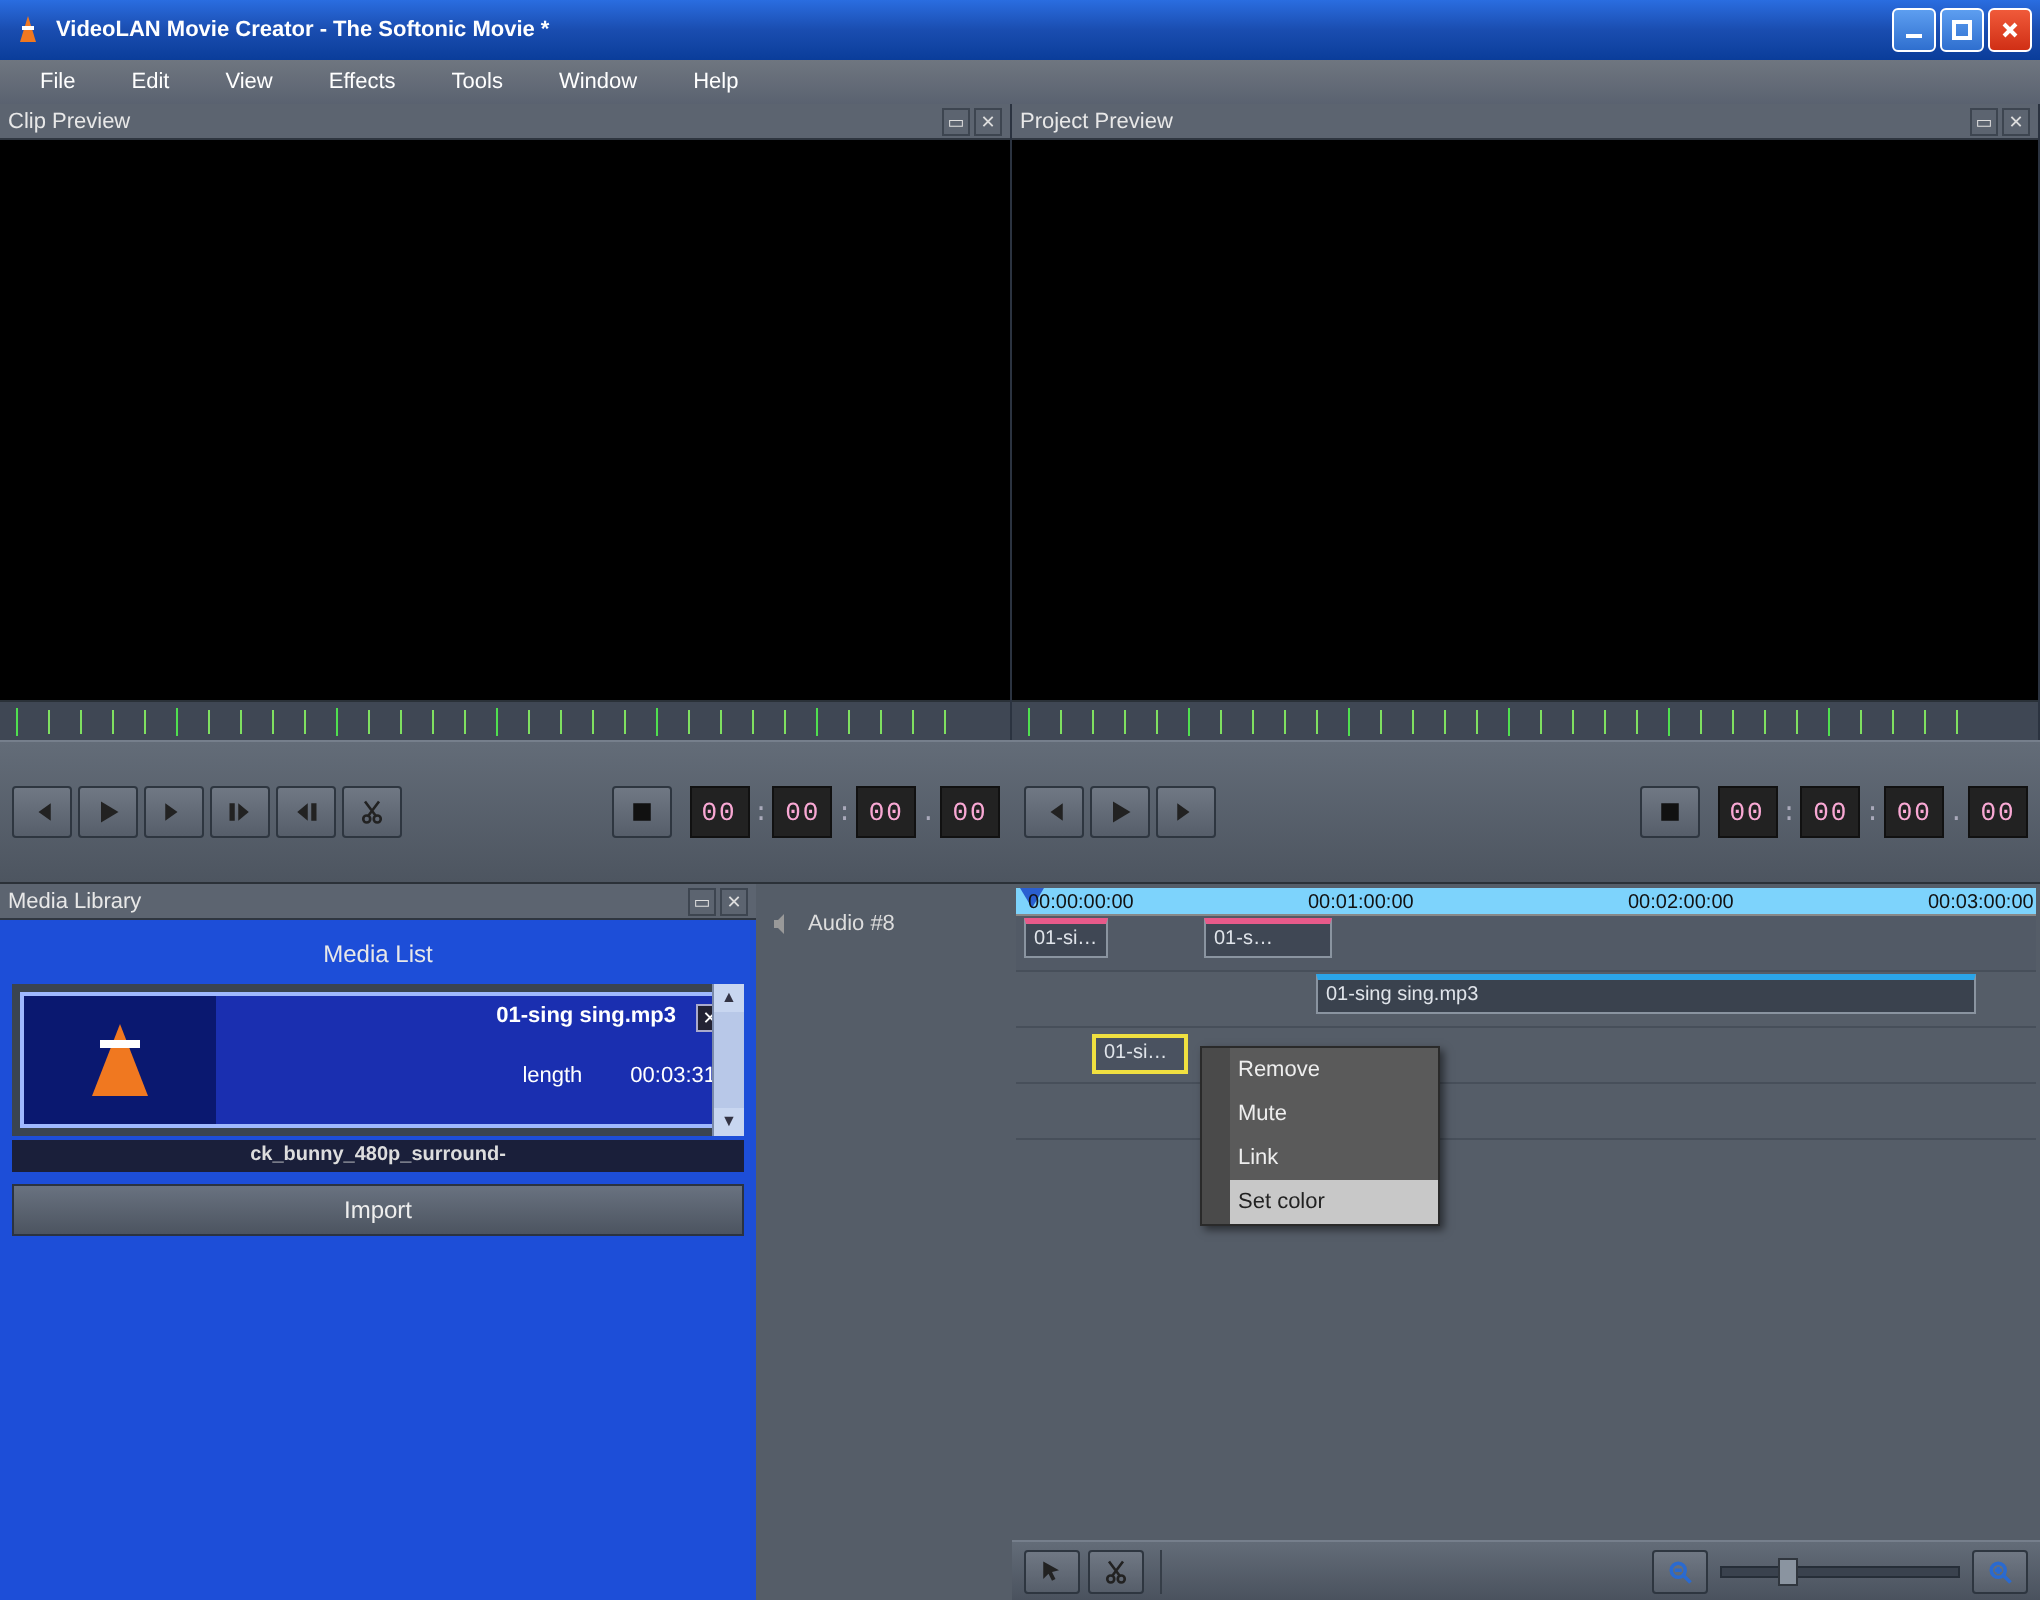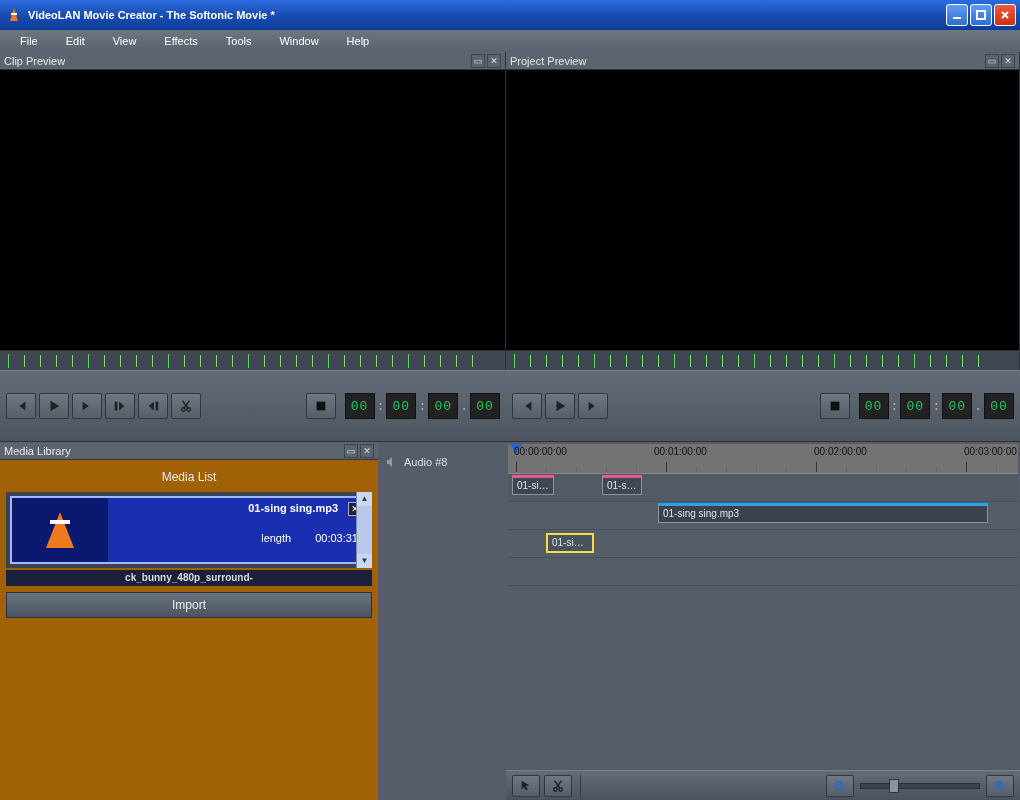--- a/index.html
+++ b/index.html
@@ -35,28 +35,28 @@
 .tick { position: absolute; top: 4px; width: 1px; height: 12px; background: #7fe060; }
 .tick.major{ background:#4fe04f; height:14px; top:3px;}
 
 
 .transport { grid-column: 1 / span 2; display: grid; grid-template-columns: 506px 1fr; background: #555d68; }
 .transport-side { display: flex; align-items: center; padding: 4px 6px; gap: 3px; background: linear-gradient(to bottom,#636c78,#4d5560); border-top:1px solid #767f8c; border-bottom:1px solid #2b3138;}
 .btn { width: 30px; height: 26px; background: linear-gradient(to bottom,#707884,#565e6a); border: 1px solid #2e3640; border-radius:2px; display:flex; align-items:center; justify-content:center; color:#1a1a1a; }
 .btn svg { width:14px; height:14px; fill:#222; }
 .btn.square svg { fill:#111;}
 .timecode { display:flex; gap:2px; margin-left:6px;}
-.tc-seg { width:30px; height:26px; background:#222; border:1px solid #111; color:#22c55e; display:flex; align-items:center; justify-content:center; font-family: 'Courier New', monospace; font-size:13px; letter-spacing:1px;}
+.tc-seg { width:30px; height:26px; background:#222; border:1px solid #111; color:#f9a8d4; display:flex; align-items:center; justify-content:center; font-family: 'Courier New', monospace; font-size:13px; letter-spacing:1px;}
 .tc-colon { color:#aab; display:flex; align-items:center; font-family:'Courier New'; font-size:13px;}
 
 
 .lower { grid-column: 1 / span 2; display: grid; grid-template-columns: 378px 128px 1fr; background:#555d68; }
 
 
-.media-lib { display:flex; flex-direction:column; background:#a16207;}
+.media-lib { display:flex; flex-direction:column; background:#1d4ed8;}
 .media-list-header { text-align:center; color:#e8e8e8; padding:10px 0 8px; font-size:12px;}
 .media-card-wrap { background:#3a4450; padding:4px; margin:0 6px; }
 .media-card { height:68px; background:#1a2fb0; border:2px solid #9fb8ff; display:flex; position:relative; color:#fff; }
 .card-thumb { width:96px; height:100%; background:#0a1870; display:flex; align-items:center; justify-content:center; }
 .cone { width:0; height:0; border-left:14px solid transparent; border-right:14px solid transparent; border-bottom:36px solid #f07820; position:relative; }
 .cone::after{content:"";position:absolute;left:-10px;top:8px;width:20px;height:4px;background:#fff;}
 .card-body { flex:1; padding:4px 8px; font-size:11px;}
 .card-title { font-weight:bold; text-align:right; padding-right:20px;}
 .card-row { display:flex; justify-content:flex-end; gap:24px; margin-top:18px; font-size:10px;}
 .card-close { position:absolute; top:4px; right:4px; width:14px; height:14px; background:#223; border:1px solid #aac; color:#fff; display:flex; align-items:center; justify-content:center; font-size:9px;}
@@ -68,21 +68,21 @@
 .import-btn { margin:6px 6px 0; height:26px; background:linear-gradient(to bottom,#697280,#4c5460); border:1px solid #2b3340; color:#eee; display:flex; align-items:center; justify-content:center; font-size:12px;}
 
 
 .track-labels { background:#555d68; padding-top:6px;}
 .track-label { height:28px; display:flex; align-items:center; gap:6px; padding:0 8px; color:#ddd; font-size:11px;}
 .track-swatch { width:20px; height:10px; background:#6a7280; border:1px solid #3a4250;}
 .track-spk { width:12px; height:12px; }
 
 
 .timeline { display:flex; flex-direction:column; background:#555d68; position:relative;}
-.time-ruler { height:30px; background:#737373; border-bottom:1px solid #888; position:relative; margin:2px 2px 0 2px;}
+.time-ruler { height:14px; background:#7dd3fc; border-bottom:1px solid #888; position:relative; margin:2px 2px 0 2px;}
 .time-ruler .marker { position:absolute; left:2px; top:0; width:0; height:0; border-left:6px solid transparent; border-right:6px solid transparent; border-top:10px solid #2a5fd0;}
 .tr-tick { position:absolute; top:18px; width:1px; height:10px; background:#333;}
 .tr-tick.minor{height:5px; top:23px; background:#666;}
 .tr-label { position:absolute; top:2px; font-size:10px; color:#111; transform:translateX(-2px);}
 
 .tracks-area { flex:1; position:relative; background:#555d68; margin:0 2px;}
 .track-row { height:28px; border-bottom:1px solid #474f5a; position:relative;}
 .track-row.video { background:#525a66;}
 .clip { position:absolute; top:3px; height:20px; border:1px solid #8a94a0; background:#3f4754; color:#e0e4ea; font-size:10px; padding:2px 4px; overflow:hidden; white-space:nowrap; text-overflow:ellipsis;}
 .clip.blue-top { border-top:3px solid #2aa4e8; top:1px;}
@@ -381,30 +381,37 @@
           <div class="tr-tick minor" style="left: 368px;"></div>
           <div class="tr-tick minor" style="left: 398px;"></div>
           <div class="tr-tick minor" style="left: 428px;"></div>
           <div class="tr-tick" style="left: 458px;"></div>
           <div class="tr-label" style="left: 458px;">00:03:00:00</div>
           <div class="tr-tick minor" style="left: 488px;"></div>
         </div>
       <div class="tracks-area">
         <div class="track-row video">
           <div class="clip pink-top" style="left:4px; width:42px;">01-si…</div>
-          <div class="clip pink-top" style="left:94px; width:40px;">01-s…</div>
+          <div class="clip pink-top" style="left:94px; width:64px;">01-s…</div>
         </div>
         <div class="track-row">
           <div class="clip blue-top long" style="left:150px; width:330px;">01-sing sing.mp3</div>
         </div>
         <div class="track-row">
           <div class="clip selected" style="left:38px; width:48px;">01-si…</div>
         </div>
         <div class="track-row"></div>
 
+        <div class="ctx-menu" style="left:92px; top:65px;">
+          <div class="ctx-gutter"></div>
+          <div class="ctx-item">Remove</div>
+          <div class="ctx-item">Mute</div>
+          <div class="ctx-item">Link</div>
+          <div class="ctx-item hover">Set color</div>
+        </div>
       </div>
       <div class="hscroll">
           <div class="hscroll-thumb"></div>
         </div>
     </div>
   </div>
 </div>
 
 <div class="bottom-bar">
   <div class="btn">

